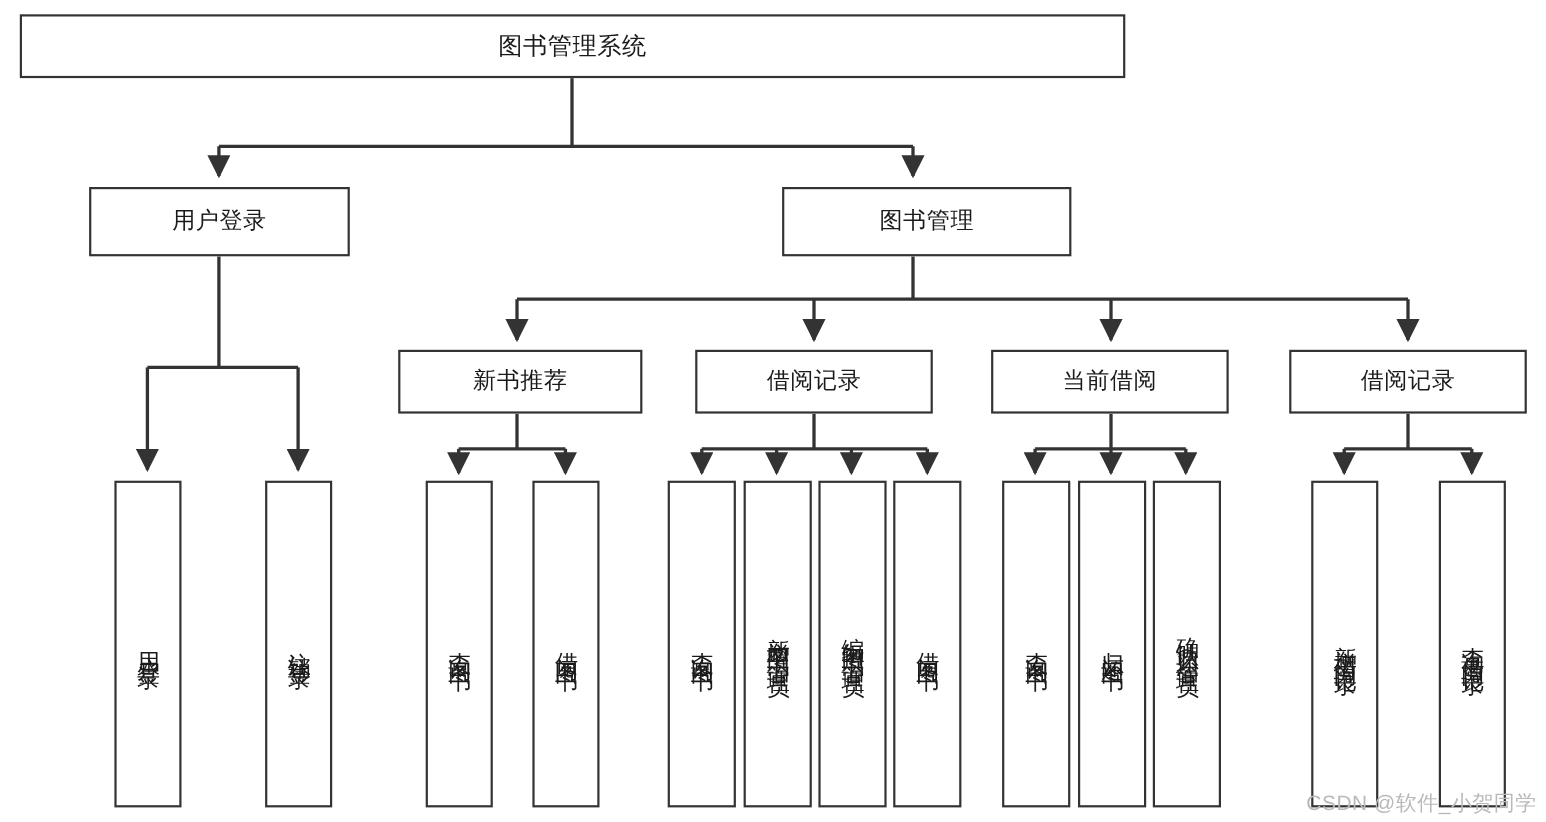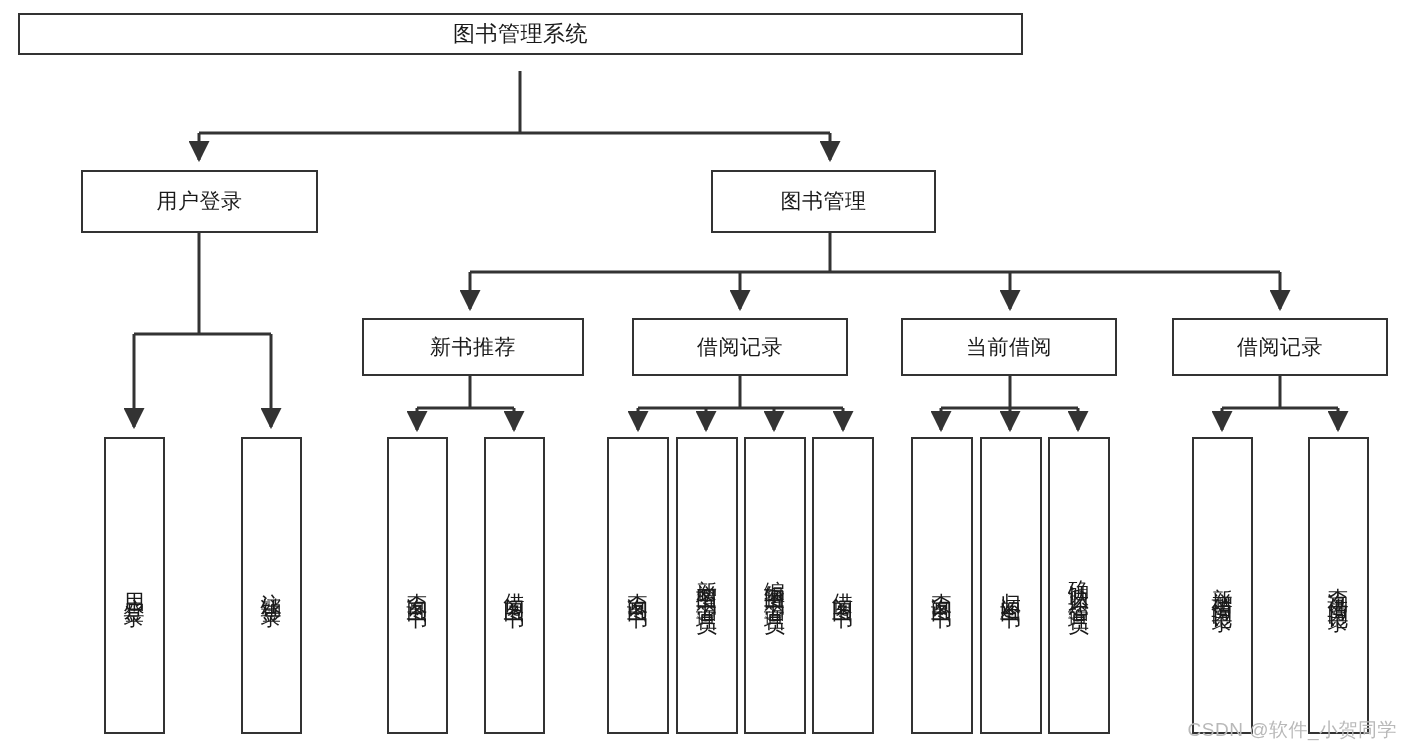--- a/index.html
+++ b/index.html
@@ -118,28 +118,28 @@
       <path d="M 1010 408 L 1010 430" marker-end="url(#arrow)"></path>
       <path d="M 1078 408 L 1078 430" marker-end="url(#arrow)"></path>
 
       <path d="M 1280 376 L 1280 408"></path>
       <path d="M 1222 408 L 1338 408"></path>
       <path d="M 1222 408 L 1222 430" marker-end="url(#arrow)"></path>
       <path d="M 1338 408 L 1338 430" marker-end="url(#arrow)"></path>
     </g>
   </svg>
 
-  <div class="node root horiz" style="left:18px; top:13px; width:1005px; height:42px;align-items:center;">
+  <div class="node root horiz" style="left:18px; top:13px; width:1005px; height:58px;align-items:center;">
     <span class="lbl">图书管理系统</span>
   </div>
 
   <div class="node horiz" style="left:81px; top:170px; width:237px; height:63px;">
     <span class="lbl">用户登录</span>
   </div>
-  <div class="node horiz" style="left:711px; top:170px; width:225px; height:63px;">
+  <div class="node horiz" style="left:711px; top:170px; width:263px; height:63px;">
     <span class="lbl">图书管理</span>
   </div>
 
   <div class="node horiz" style="left:362px; top:318px; width:222px; height:58px;">
     <span class="lbl">新书推荐</span>
   </div>
   <div class="node horiz" style="left:632px; top:318px; width:216px; height:58px;">
     <span class="lbl">借阅记录</span>
   </div>
   <div class="node horiz" style="left:901px; top:318px; width:216px; height:58px;text-align:right;">

